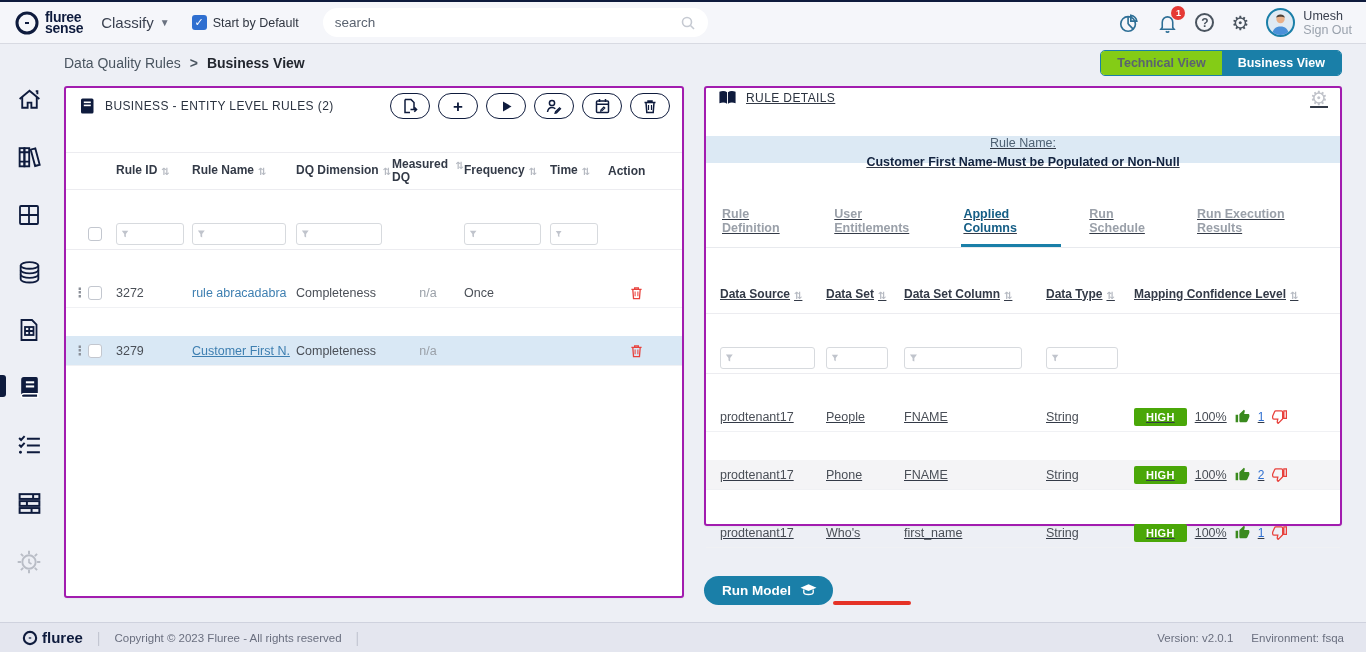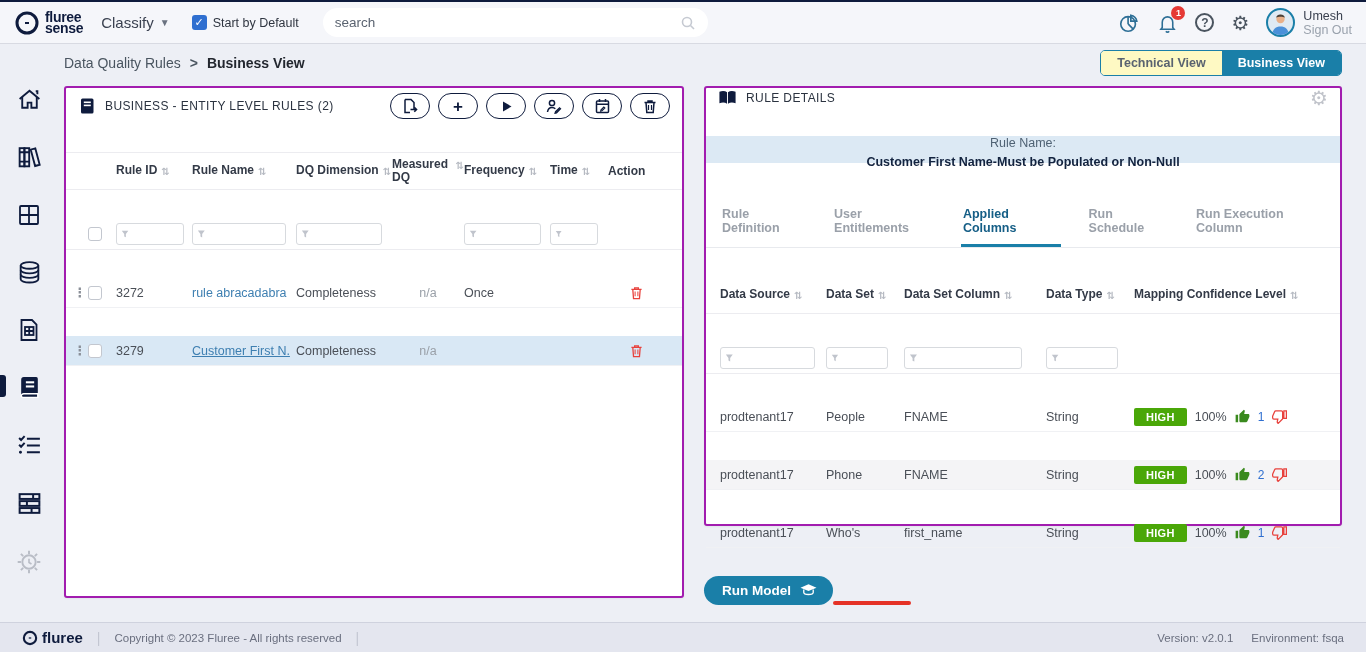--- a/index.html
+++ b/index.html
@@ -48,28 +48,28 @@
   .side-item.muted { color:#b9bdc6; }
   .active-tab { position:absolute; left:-24px; top:1px; width:14px; height:22px; background:#0e1b3d;
     color:#fff; font-size:10px; display:flex; align-items:center; justify-content:center; border-radius:0 3px 3px 0; }
   .main { flex:1; display:flex; flex-direction:column; padding:0 24px 0 6px; }
   .crumbrow { height:38px; display:flex; align-items:center; }
   .crumb { font-size:14px; color:#4a5560; display:flex; gap:9px; align-items:center; }
   .crumb .cur { font-weight:bold; color:#23272f; }
   .crumb .sep { font-weight:bold; color:#4a5560; }
   .toggle { margin-left:auto; display:flex; border:1px solid #1a7fa8; border-radius:5px; overflow:hidden; }
   .toggle span { font-size:12.5px; font-weight:bold; padding:5px 16px; cursor:pointer; }
-  .toggle .t-off { background:#fef9c3; color:#5a6370; }
+  .toggle .t-off { background:#84cc16; color:#5a6370; }
   .toggle .t-on { background:#1a7fa8; color:#fff; }
   
   .cards { display:flex; align-items:flex-start; gap:20px; margin-top:4px; }
   .card { background:#fff; border:2px solid #a21caf; border-radius:3px; box-shadow:0 1px 2px rgba(20,30,60,.05);gap:28px; }
   .card-l { width:620px; height:512px; display:flex; flex-direction:column; }
   .card-r-wrap { flex:1; display:flex; flex-direction:column; }
-  .card-r { height:440px; display:flex; flex-direction:column; }
+  .card-r { height:440px; display:flex; flex-direction:column;text-decoration:underline; }
   .card-head { height:36px; display:flex; align-items:center; padding:0 12px; gap:9px; }
   .card-title { font-size:12px; letter-spacing:.4px; color:#2b3340; }
   .toolbar { margin-left:auto; display:flex; gap:8px; }
   .oval-btn { width:40px; height:26px; border:1.6px solid #0e1b3d; border-radius:14px; background:#fff;
     display:flex; align-items:center; justify-content:center; cursor:pointer; color:#0e1b3d; }
   .oval-btn .plus { font-size:17px; font-weight:bold; line-height:15px; }
   
   .thead, .trow, .frow { display:grid; align-items:center; }
   .rules-grid { grid-template-columns:16px 28px 76px 104px 96px 72px 86px 58px 56px; padding:0 6px; }
   .thead { border-top:1px solid #ececf0; border-bottom:1px solid #ececf0; min-height:38px;
@@ -440,21 +440,21 @@
           <div class="rulebar">
             <span>Rule Name:</span>
             <b>Customer First Name-Must be Populated or Non-Null</b>
           </div>
 
           <div class="tabs">
             <span class="tab">Rule Definition</span>
             <span class="tab">User Entitlements</span>
             <span class="tab active">Applied Columns</span>
             <span class="tab">Run Schedule</span>
-            <span class="tab">Run Execution Column</span>
+            <span class="tab">Run Execution Results</span>
           </div>
 
           <div class="thead det-grid" style="border-top:none">
             <span class="th">
                 <span>Data Source</span>
                 <span class="sort">⇅</span>
               </span>
             <span class="th">
                 <span>Data Set</span>
                 <span class="sort">⇅</span>

